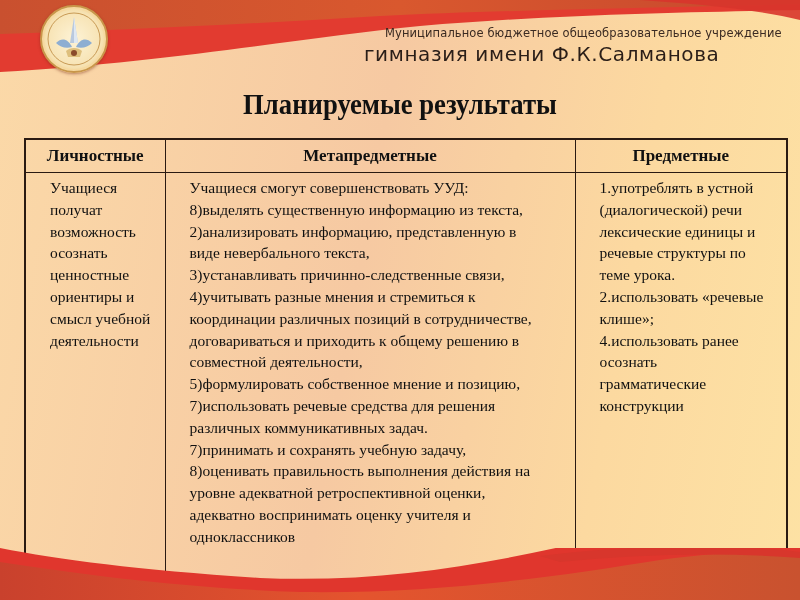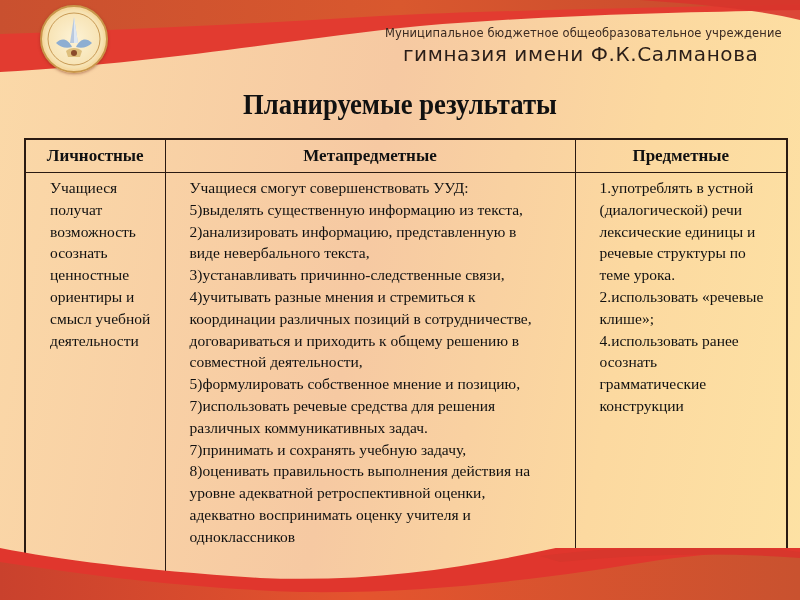--- a/index.html
+++ b/index.html
@@ -45,21 +45,21 @@
       top: 26px;
       font-family: "DejaVu Sans", sans-serif;
       font-size: 11.5px;
       color: #3a2a22;
       letter-spacing: 0.1px;
       white-space: nowrap;
       text-align: right;
     }
     .school-name {
       position: absolute;
-      left: 403px;
+      left: 364px;
       top: 42px;
       font-family: "DejaVu Sans", sans-serif;
       font-size: 20px;
       color: #2a1e18;
       letter-spacing: 0.6px;
       white-space: nowrap;
     }
     .page-title {
       position: absolute;
       left: 0;
@@ -163,21 +163,21 @@
         <span class="cell-line">получат</span>
         <span class="cell-line">возможность</span>
         <span class="cell-line">осознать</span>
         <span class="cell-line">ценностные</span>
         <span class="cell-line">ориентиры и</span>
         <span class="cell-line">смысл учебной</span>
         <span class="cell-line">деятельности</span>
       </td>
       <td>
         <span class="cell-line">Учащиеся смогут совершенствовать УУД:</span>
-        <span class="cell-line">5)выделять существенную информацию из текста,</span>
+        <span class="cell-line">8)выделять существенную информацию из текста,</span>
         <span class="cell-line">2)анализировать информацию, представленную в</span>
         <span class="cell-line">виде невербального текста,</span>
         <span class="cell-line">3)устанавливать причинно-следственные связи,</span>
         <span class="cell-line">4)учитывать разные мнения и стремиться к</span>
         <span class="cell-line">координации различных позиций в сотрудничестве,</span>
         <span class="cell-line">договариваться и приходить к общему решению в</span>
         <span class="cell-line">совместной деятельности,</span>
         <span class="cell-line">5)формулировать собственное мнение и позицию,</span>
         <span class="cell-line">7)использовать речевые средства для решения</span>
         <span class="cell-line">различных коммуникативных задач.</span>

